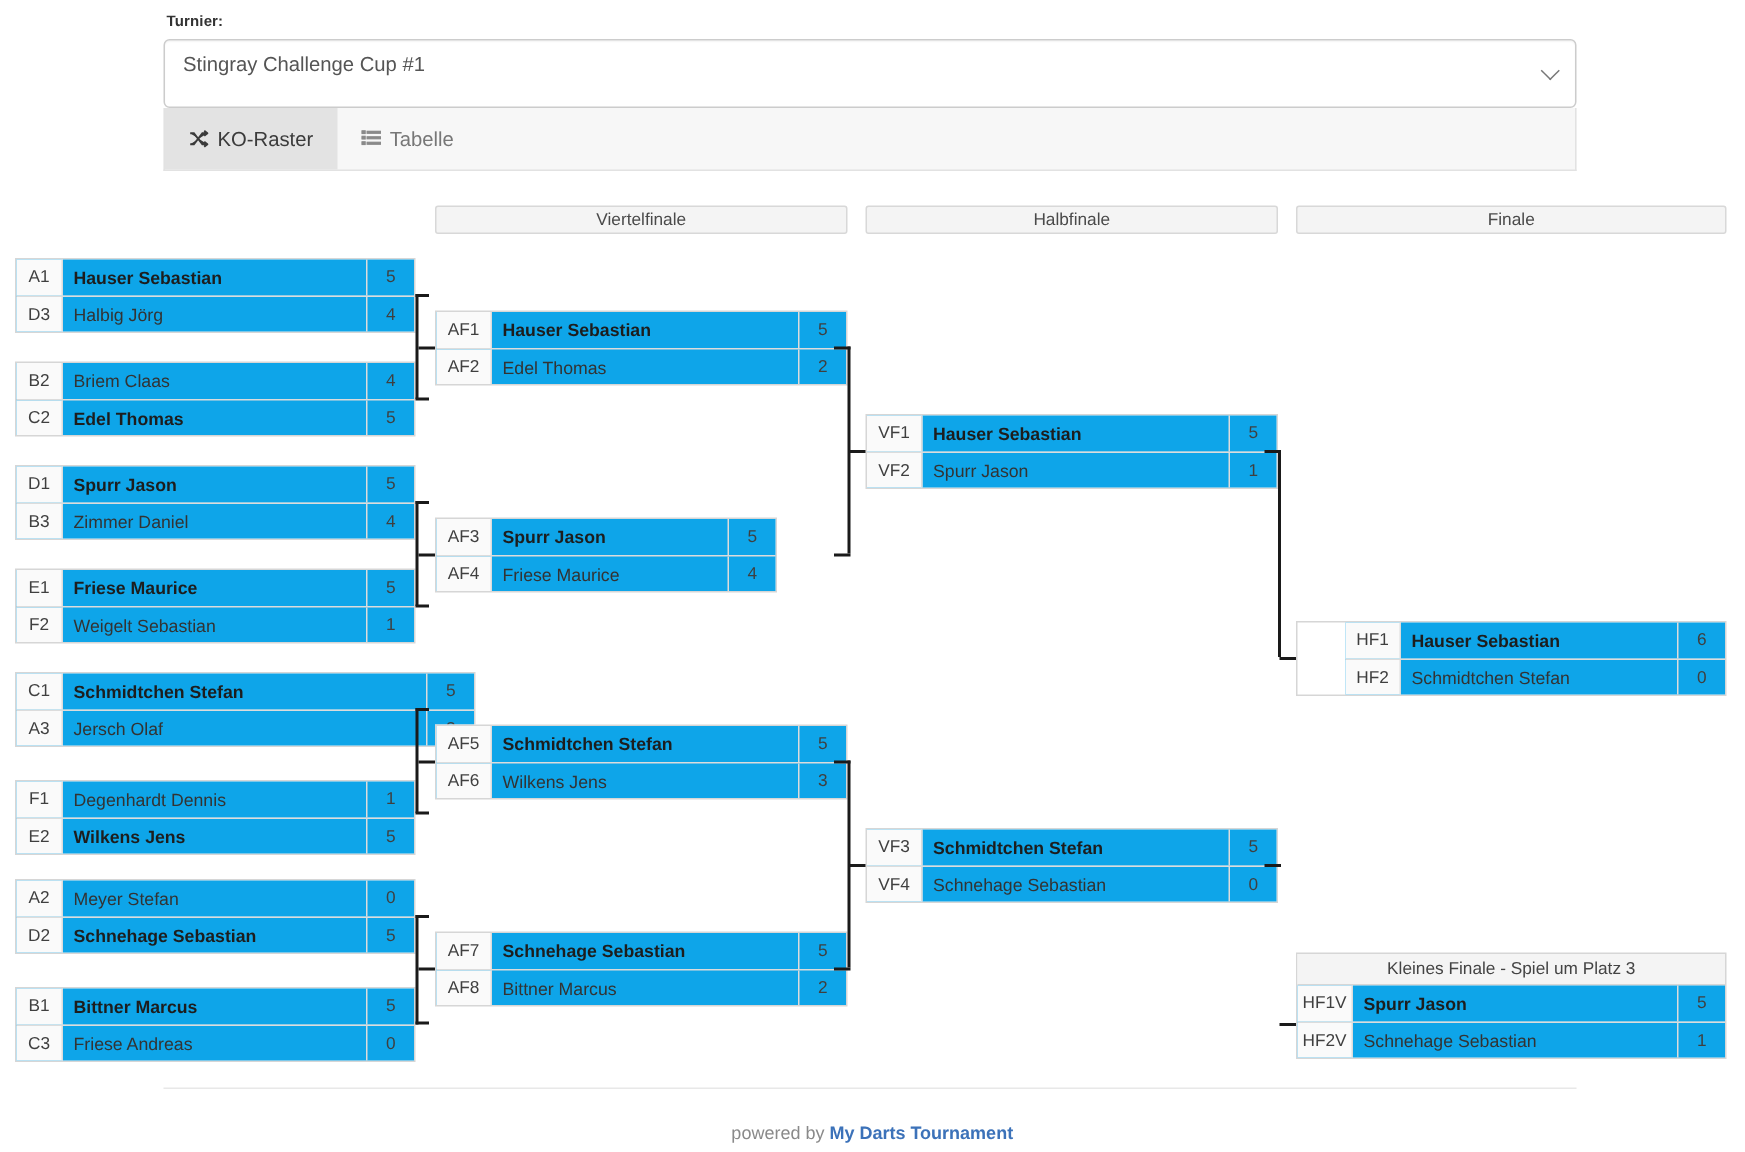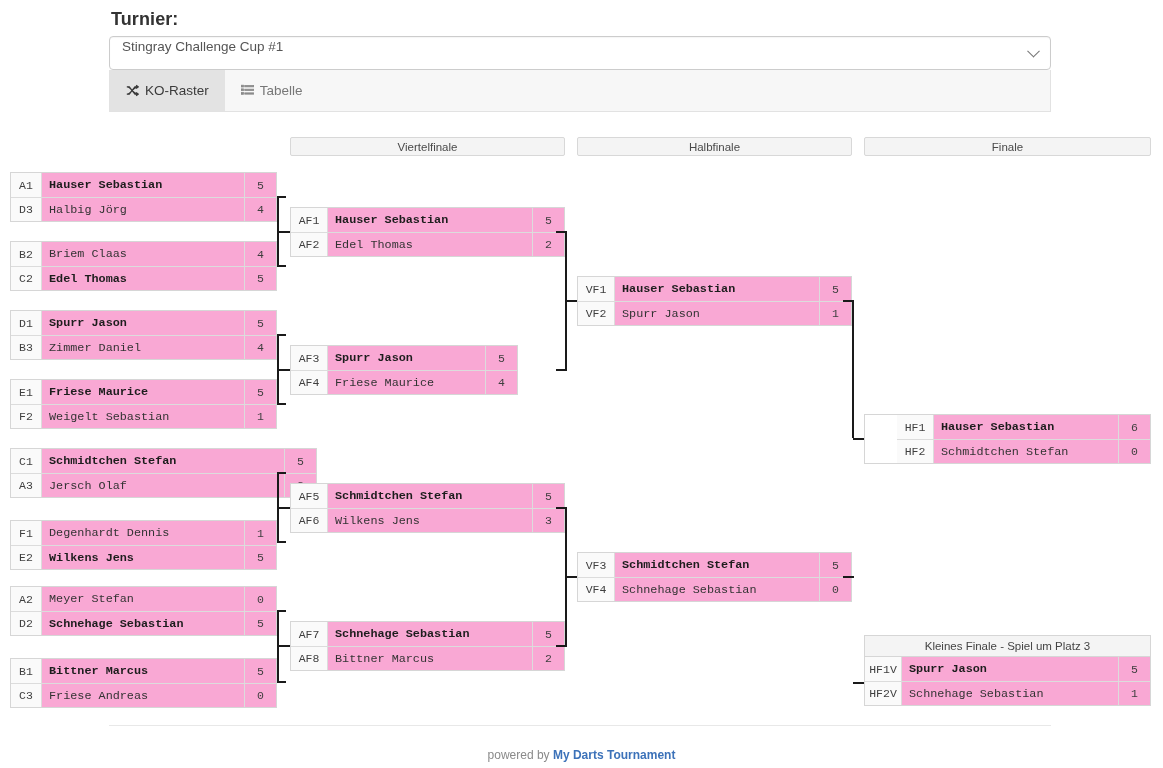--- a/index.html
+++ b/index.html
@@ -13,29 +13,29 @@
     overflow: hidden;
   }
 
   
   .top-wrap {
     position: absolute;
     left: 109px; top: 0px;
     width: 942px;
   }
   .turnier-label {
-    font-size: 18px;
+    font-size: 10px;
     font-weight: bold;
     color: #333;
     margin: 9px 0 6px 2px;
     letter-spacing: .1px;
   }
   .select-box {
     position: relative;
-    height: 34px;
+    height: 46px;
     border: 1px solid #ccc;
     border-radius: 4px;
     background: #fff;
     display: flex;
     align-items: center;
     padding: 0 30px 13px 12px;
     font-size: 13.5px;
     color: #555;
     box-shadow: inset 0 1px 1px rgba(0,0,0,.045);
   }
@@ -103,22 +103,21 @@
     background: #f4f4f4;
     border-bottom: 1px solid #d6d6d6;
     font-size: 11.5px;
     color: #444;
     display: flex; align-items: center; justify-content: center;
   }
   .row {
     display: flex;
     height: 24px;
     align-items: stretch;
-    background: #f9a8d4;
-    font-family: Liberation Mono, monospace;
+    background: #0ea5e9;
   }
   .row + .row { border-top: 1px solid #dcdcdc; }
   .seed {
     width: 31px;
     flex: 0 0 31px;
     background: #fafafa;
     border-right: 1px solid #dcdcdc;
     font-size: 11.5px;
     color: #3f3f3f;
     display: flex; align-items: center; justify-content: center;

